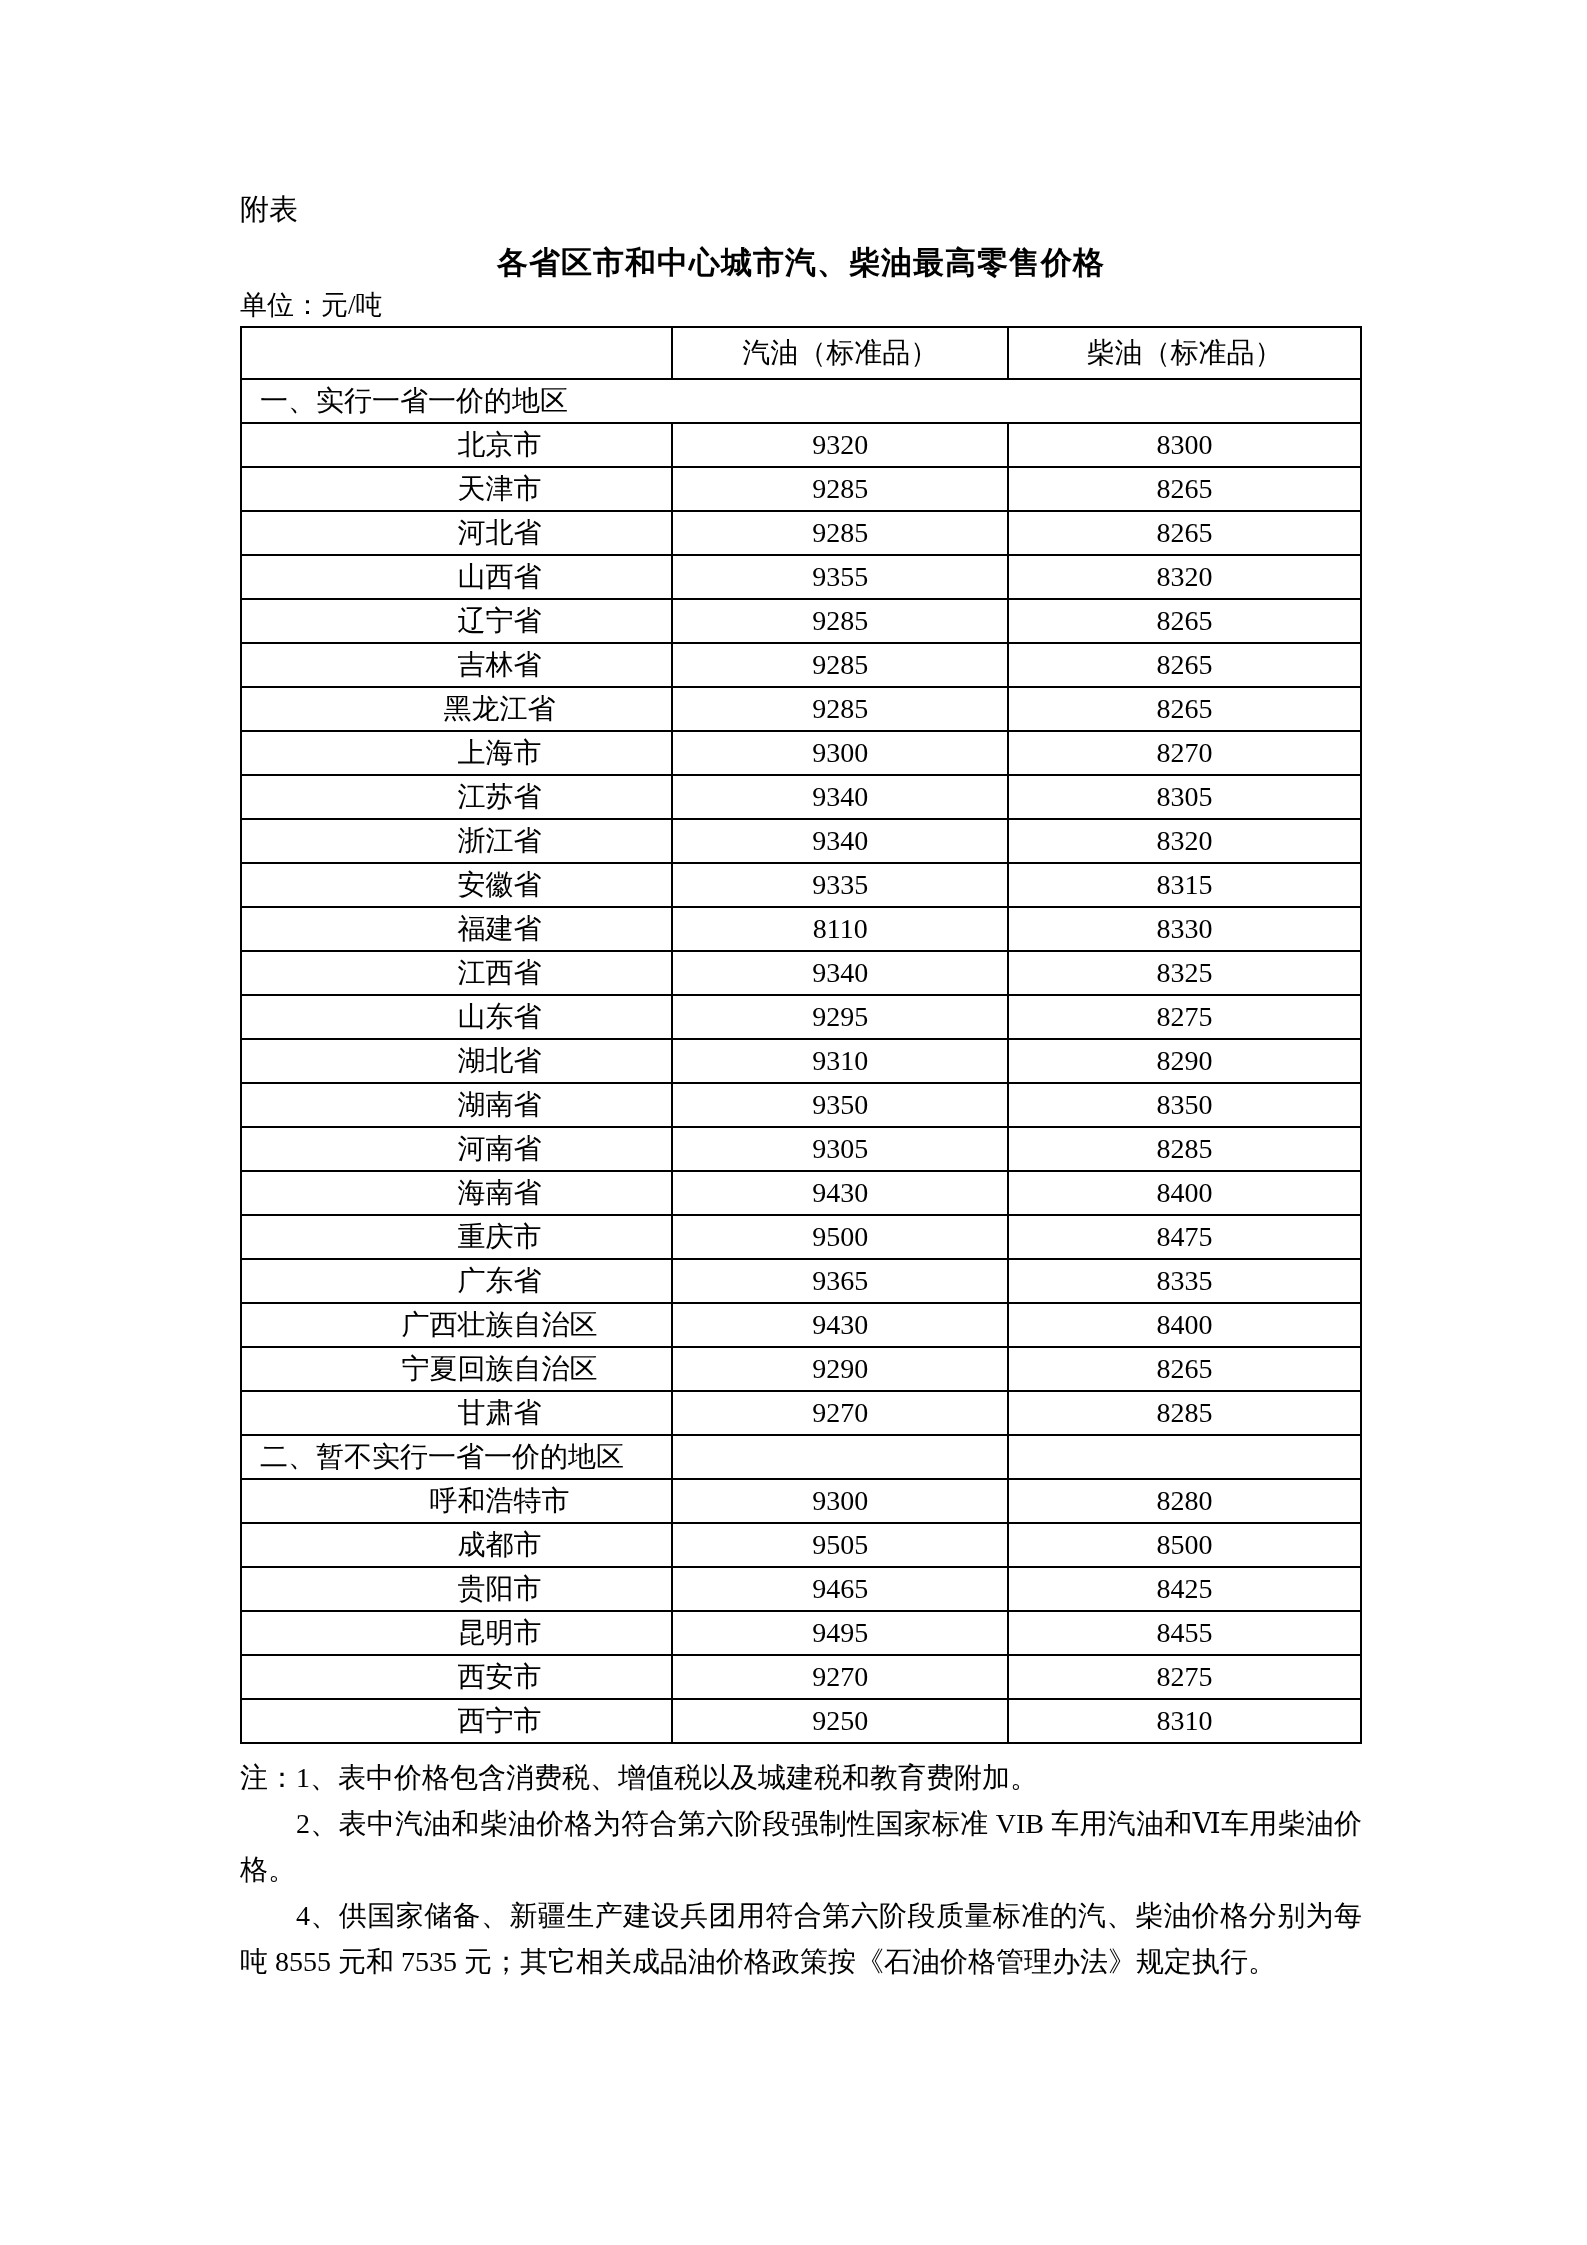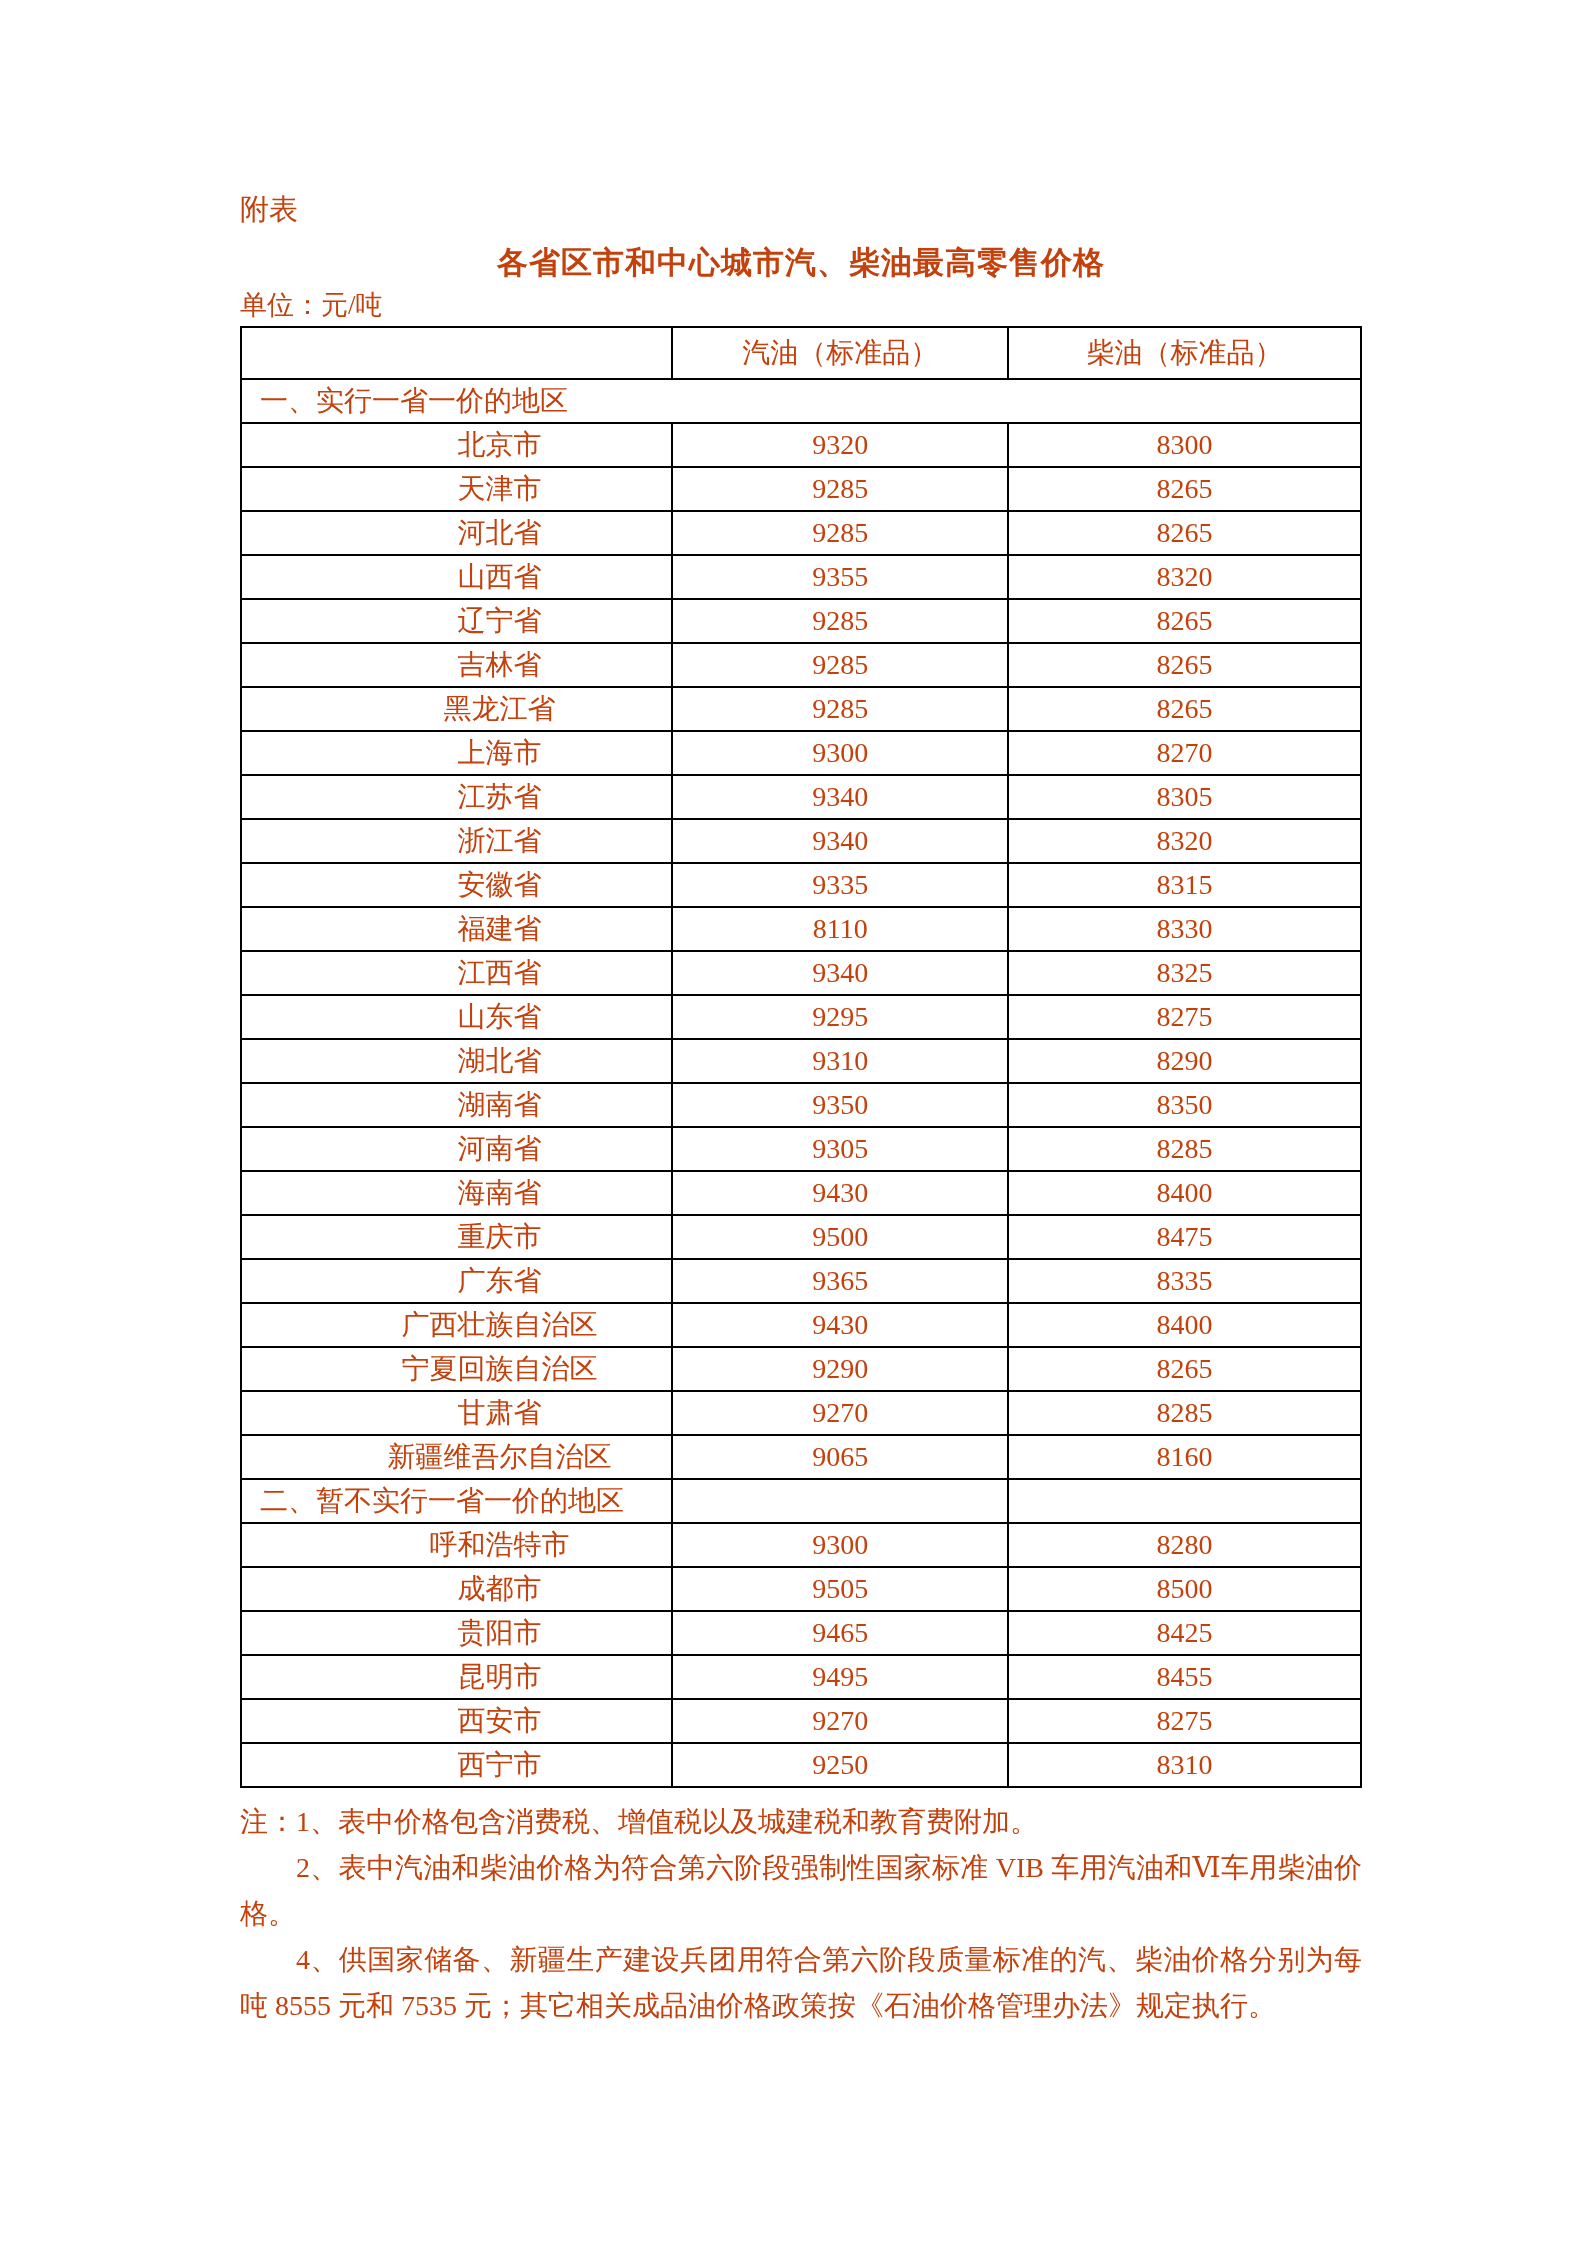--- a/index.html
+++ b/index.html
@@ -3,21 +3,21 @@
 <meta charset="utf-8">
 <style>
   * { margin: 0; padding: 0; box-sizing: border-box; }
   html, body { background: #ffffff; }
   .page {
     position: relative;
     width: 1587px;
     height: 2245px;
     background: #ffffff;
     font-family: "Liberation Serif", "DejaVu Serif", serif;
-    color: #c2410c;
+    color: #000000;
     overflow: hidden;
   }
   .content {
     position: absolute;
     left: 240px;
     top: 192px;
     width: 1122px;
   }
   .page-label {
     font-size: 29px;
@@ -215,25 +215,20 @@
             <td class="region-cell">宁夏回族自治区</td>
             <td class="num-cell">9290</td>
             <td class="num-cell">8265</td>
           </tr>
           <tr class="body-row">
             <td class="region-cell">甘肃省</td>
             <td class="num-cell">9270</td>
             <td class="num-cell">8285</td>
           </tr>
           <tr class="body-row">
-            <td class="region-cell">新疆维吾尔自治区</td>
-            <td class="num-cell">9065</td>
-            <td class="num-cell">8160</td>
-          </tr>
-          <tr class="body-row">
             <td class="section-cell">二、暂不实行一省一价的地区</td>
             <td class="num-cell"></td>
             <td class="num-cell"></td>
           </tr>
           <tr class="body-row">
             <td class="region-cell">呼和浩特市</td>
             <td class="num-cell">9300</td>
             <td class="num-cell">8280</td>
           </tr>
           <tr class="body-row">

